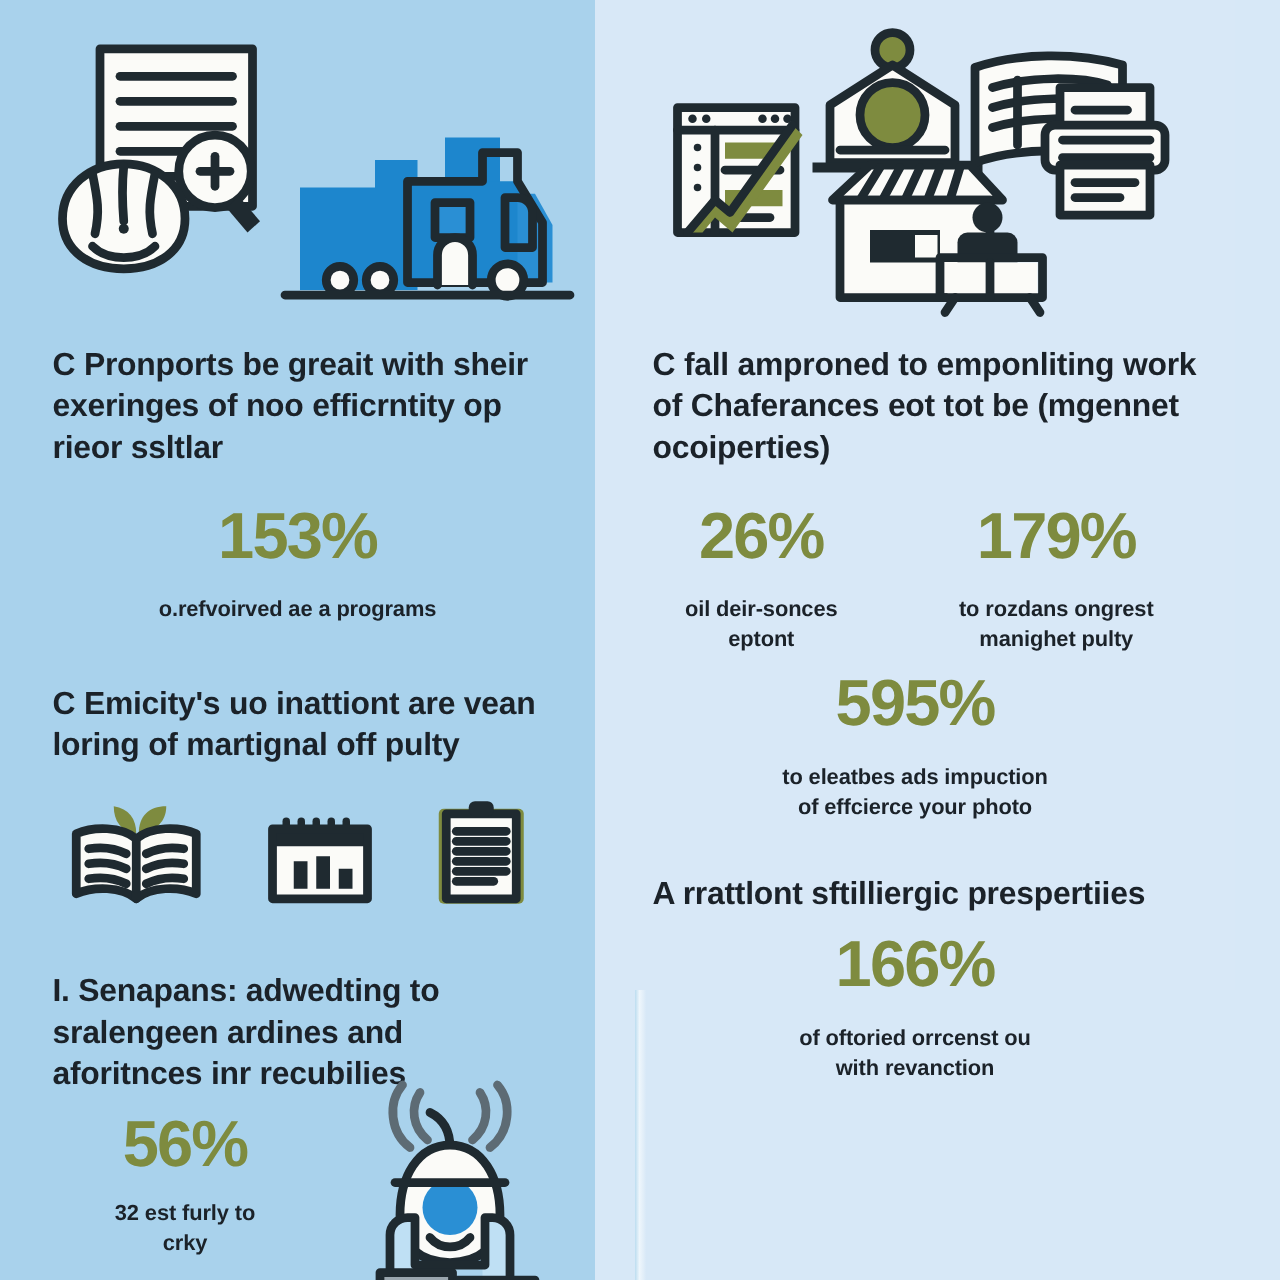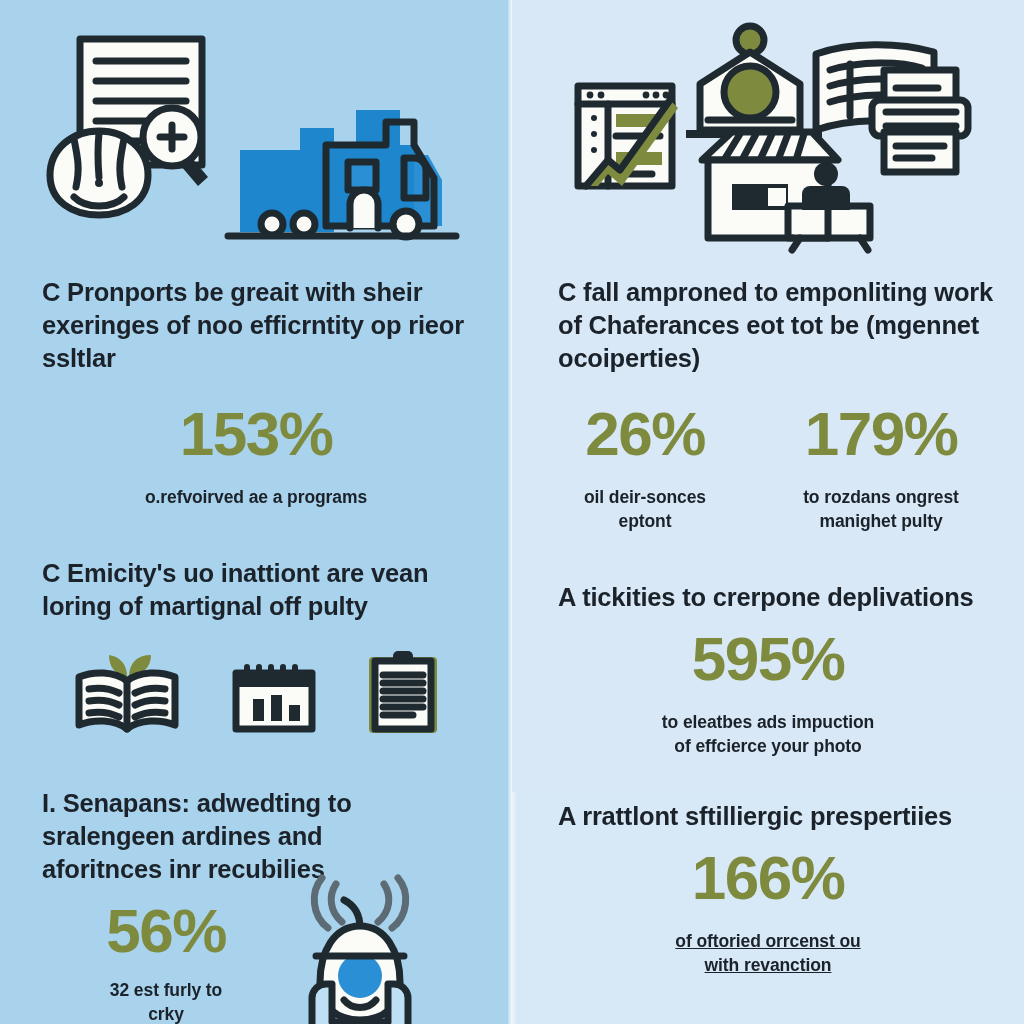--- a/index.html
+++ b/index.html
@@ -4,21 +4,21 @@
 <title>Infographic</title>
 <style>
   html,body{margin:0;padding:0;}
   body{
     width:1024px;height:1024px;overflow:hidden;
     font-family:"Liberation Sans","DejaVu Sans",sans-serif;
     background:#d7e8f7;
   }
   .board{position:relative;width:1024px;height:1024px;display:flex;}
   .panel{position:relative;box-sizing:border-box;}
-  .panel-left{width:512px;height:1024px;background:#a9d2ec;}
+  .panel-left{width:476px;height:1024px;background:#a9d2ec;}
   .seam{position:absolute;left:508px;top:0;width:9px;height:1024px;
         background:linear-gradient(to right,#bcddf0 0%,#eef6fc 40%,#e3eff9 70%,#d7e8f7 100%);}
   .panel-right{width:512px;height:792px;background:#d8e8f7;}
 
   
   .icon-band{position:relative;height:258px;}
   .icon-band.left-band{padding:0;}
   .ic{position:absolute;}
 
   
@@ -26,21 +26,21 @@
   .head{
     font-weight:bold;color:#1b2229;letter-spacing:-0.2px;
   }
   .head-l{font-size:25.5px;line-height:33px;padding:0 38px 0 42px;}
   .head-r{font-size:25.5px;line-height:33px;padding:0 30px 0 46px;}
   .statrow{display:flex;justify-content:center;align-items:flex-start;}
   .stat{
     color:#7e8b3f;font-weight:bold;text-align:center;
     line-height:1;letter-spacing:-1.5px;
   }
-  .stat-big{font-size:62px;}
+  .stat-big{font-size:52px;}
   .cap{
     color:#1b2229;font-weight:bold;text-align:center;
     font-size:17.5px;line-height:24px;letter-spacing:-0.1px;
   }
   .col{display:flex;flex-direction:column;align-items:center;}
   .mini-icons{display:flex;justify-content:center;align-items:flex-end;gap:48px;}
 
   svg{display:block;overflow:visible;}
   .dk{fill:none;stroke:#1f2a30;stroke-width:7;stroke-linejoin:round;stroke-linecap:round;}
   .dkf{fill:#1f2a30;}
@@ -385,42 +385,41 @@
           </div>
           <div class="cap" style="margin-top:20px;width:220px;">
             <div>to rozdans ongrest</div>
             <div>manighet pulty</div>
           </div>
         </div>
       </div>
     </div>
 
     <div class="blk">
-      <div class="head head-r" style="margin-top:48px;">A tickities to crerpone deplivations</div>
       <div class="statrow" style="margin-top:14px;">
         <div class="col">
           <div class="stat stat-big">
             <span>595</span><span>%</span>
           </div>
           <div class="cap" style="margin-top:20px;width:420px;">
             <div>to eleatbes ads impuction</div>
             <div>of effcierce your photo</div>
           </div>
         </div>
       </div>
     </div>
 
     <div class="blk">
       <div class="head head-r" style="margin-top:42px;">A rrattlont sftilliergic prespertiies</div>
       <div class="statrow" style="margin-top:14px;">
         <div class="col">
           <div class="stat stat-big">
             <span>166</span><span>%</span>
           </div>
-          <div class="cap" style="margin-top:20px;width:400px;text-decoration:underline;">
+          <div class="cap" style="margin-top:20px;width:400px;">
             <div>of oftoried orrcenst ou</div>
             <div>with revanction</div>
           </div>
         </div>
       </div>
     </div>
 
   </div>
 </div>
 

